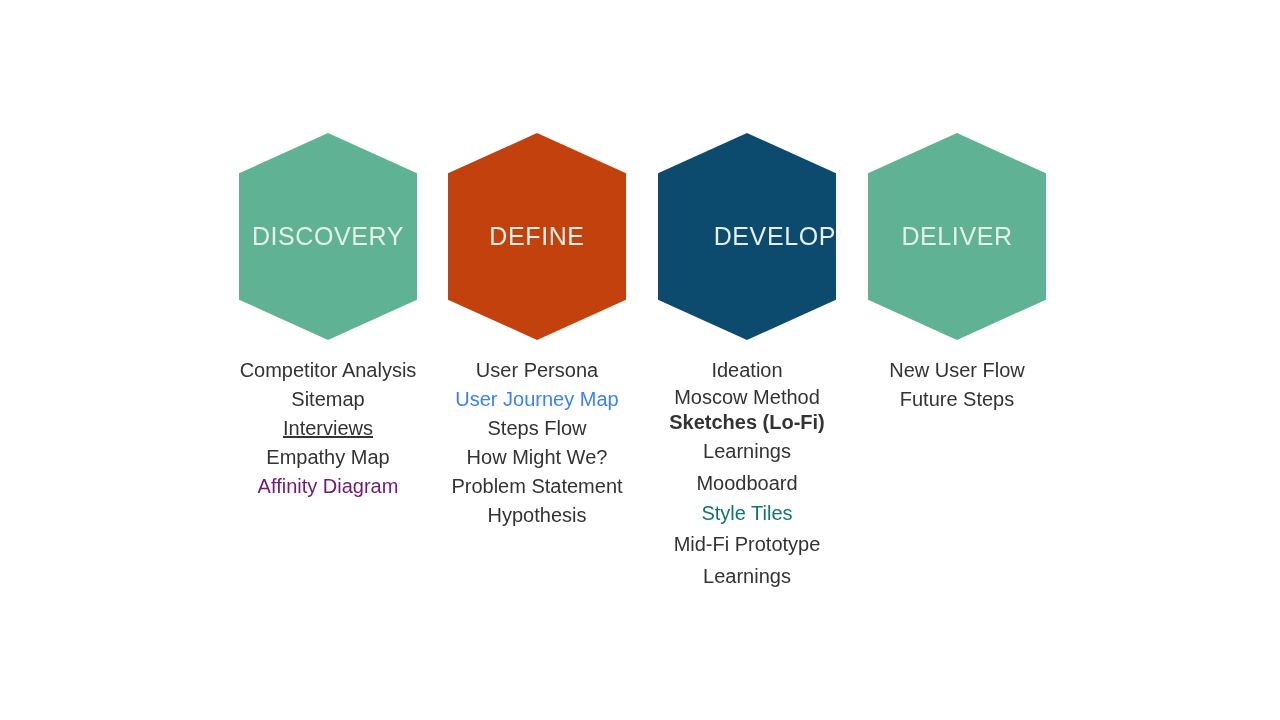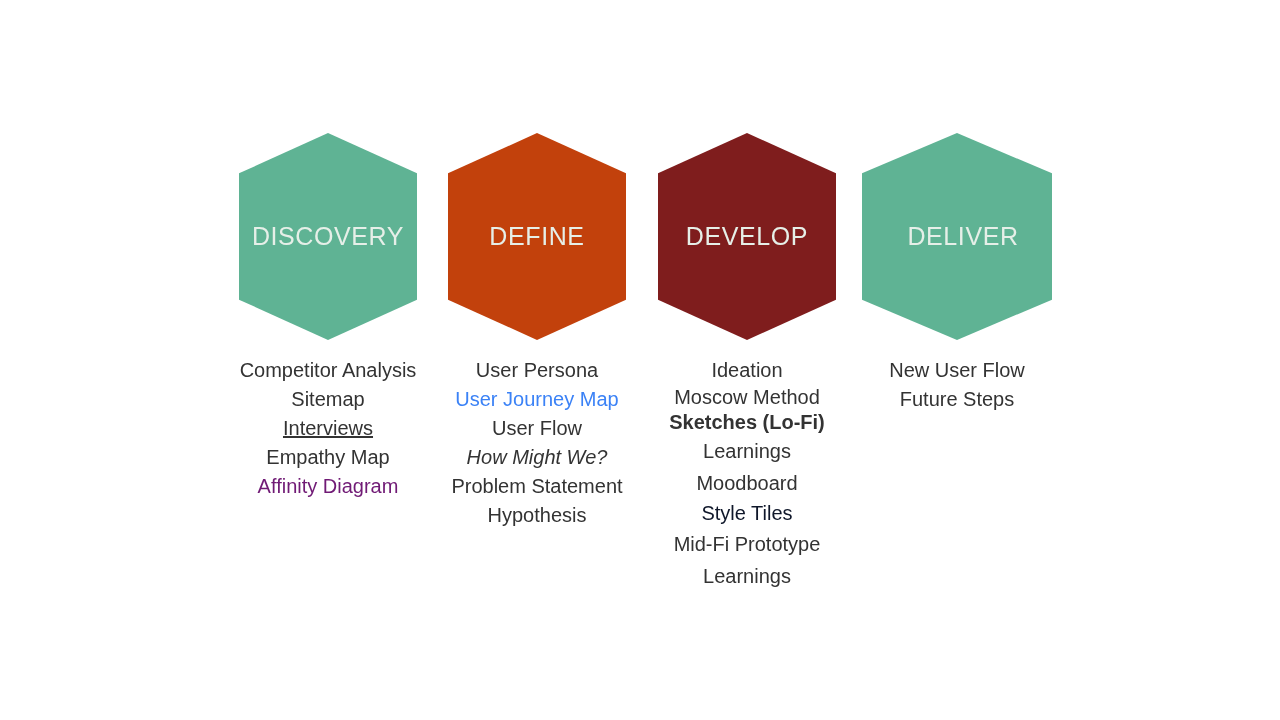--- a/index.html
+++ b/index.html
@@ -98,45 +98,45 @@
     </ul>
   </div>
 
   <div class="phase-column col-1">
     <div class="hexagon" style="background: #c2410c;">
       <span class="hexagon-label" style="color: rgb(230, 239, 232);">DEFINE</span>
     </div>
     <ul class="deliverable-list">
       <li class="deliverable-item" style="color: rgb(51, 51, 51);">User Persona</li>
       <li class="deliverable-item" style="color: #3b82f6;">User Journey Map</li>
-      <li class="deliverable-item" style="color: rgb(51, 51, 51);">User Flow</li>
-      <li class="deliverable-item" style="color: rgb(51, 51, 51); font-style: italic;">How Might We?</li>
+      <li class="deliverable-item" style="color: rgb(51, 51, 51);">Steps Flow</li>
+      <li class="deliverable-item" style="color: rgb(51, 51, 51);">How Might We?</li>
       <li class="deliverable-item" style="color: rgb(51, 51, 51);">Problem Statement</li>
       <li class="deliverable-item" style="color: rgb(51, 51, 51);">Hypothesis</li>
     </ul>
   </div>
 
   <div class="phase-column col-2">
-    <div class="hexagon" style="background: #7f1d1d;">
+    <div class="hexagon" style="background: #0c4a6e; justify-content: flex-end;">
       <span class="hexagon-label" style="color: rgb(230, 239, 232);">DEVELOP</span>
     </div>
     <ul class="deliverable-list">
       <li class="deliverable-item" style="color: rgb(51, 51, 51);">Ideation</li>
       <li class="deliverable-item tight" style="color: rgb(51, 51, 51);">Moscow Method</li>
       <li class="deliverable-item tight" style="color: rgb(51, 51, 51); font-weight: bold;">Sketches (Lo-Fi)</li>
       <li class="deliverable-item loose" style="color: rgb(51, 51, 51);">Learnings</li>
       <li class="deliverable-item loose" style="color: rgb(51, 51, 51);">Moodboard</li>
-      <li class="deliverable-item" style="color: #0f172a;">Style Tiles</li>
+      <li class="deliverable-item" style="color: #0f766e;">Style Tiles</li>
       <li class="deliverable-item loose" style="color: rgb(51, 51, 51);">Mid-Fi Prototype</li>
       <li class="deliverable-item loose" style="color: rgb(51, 51, 51);">Learnings</li>
     </ul>
   </div>
 
   <div class="phase-column col-3">
-    <div class="hexagon" style="background: rgb(95, 179, 148); padding-left: 12px;">
+    <div class="hexagon" style="background: rgb(95, 179, 148);">
       <span class="hexagon-label" style="color: rgb(230, 239, 232);">DELIVER</span>
     </div>
     <ul class="deliverable-list">
       <li class="deliverable-item" style="color: rgb(51, 51, 51);">New User Flow</li>
       <li class="deliverable-item" style="color: rgb(51, 51, 51);">Future Steps</li>
     </ul>
   </div>
 
 </div>
 

